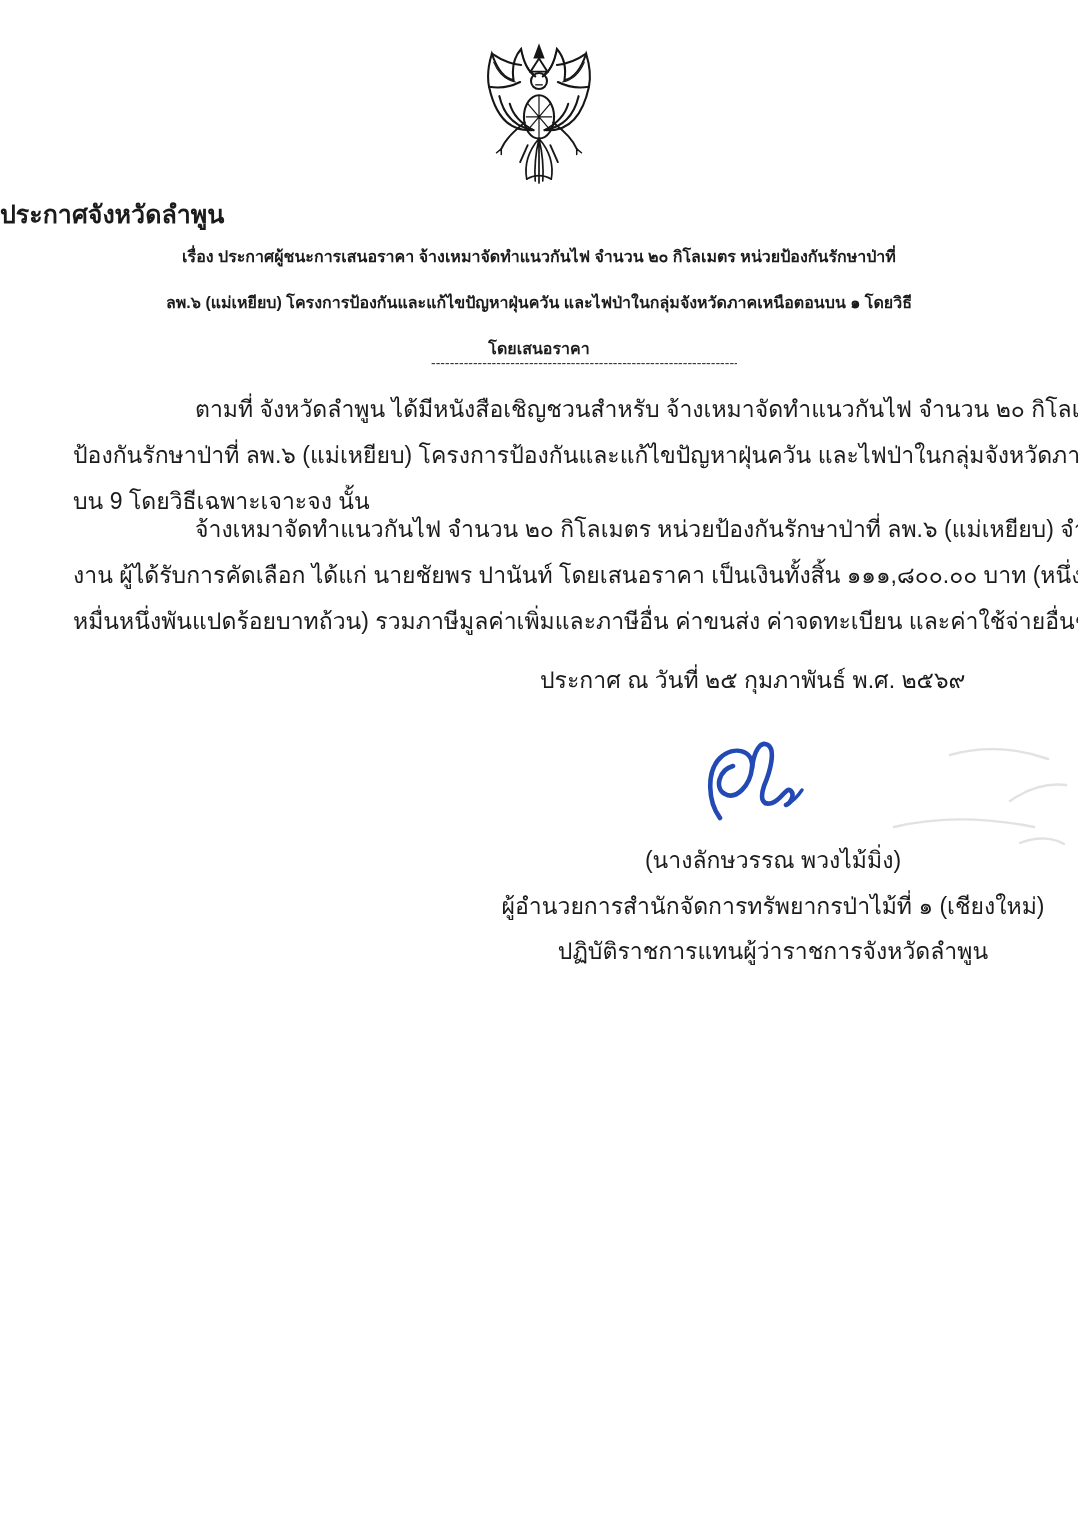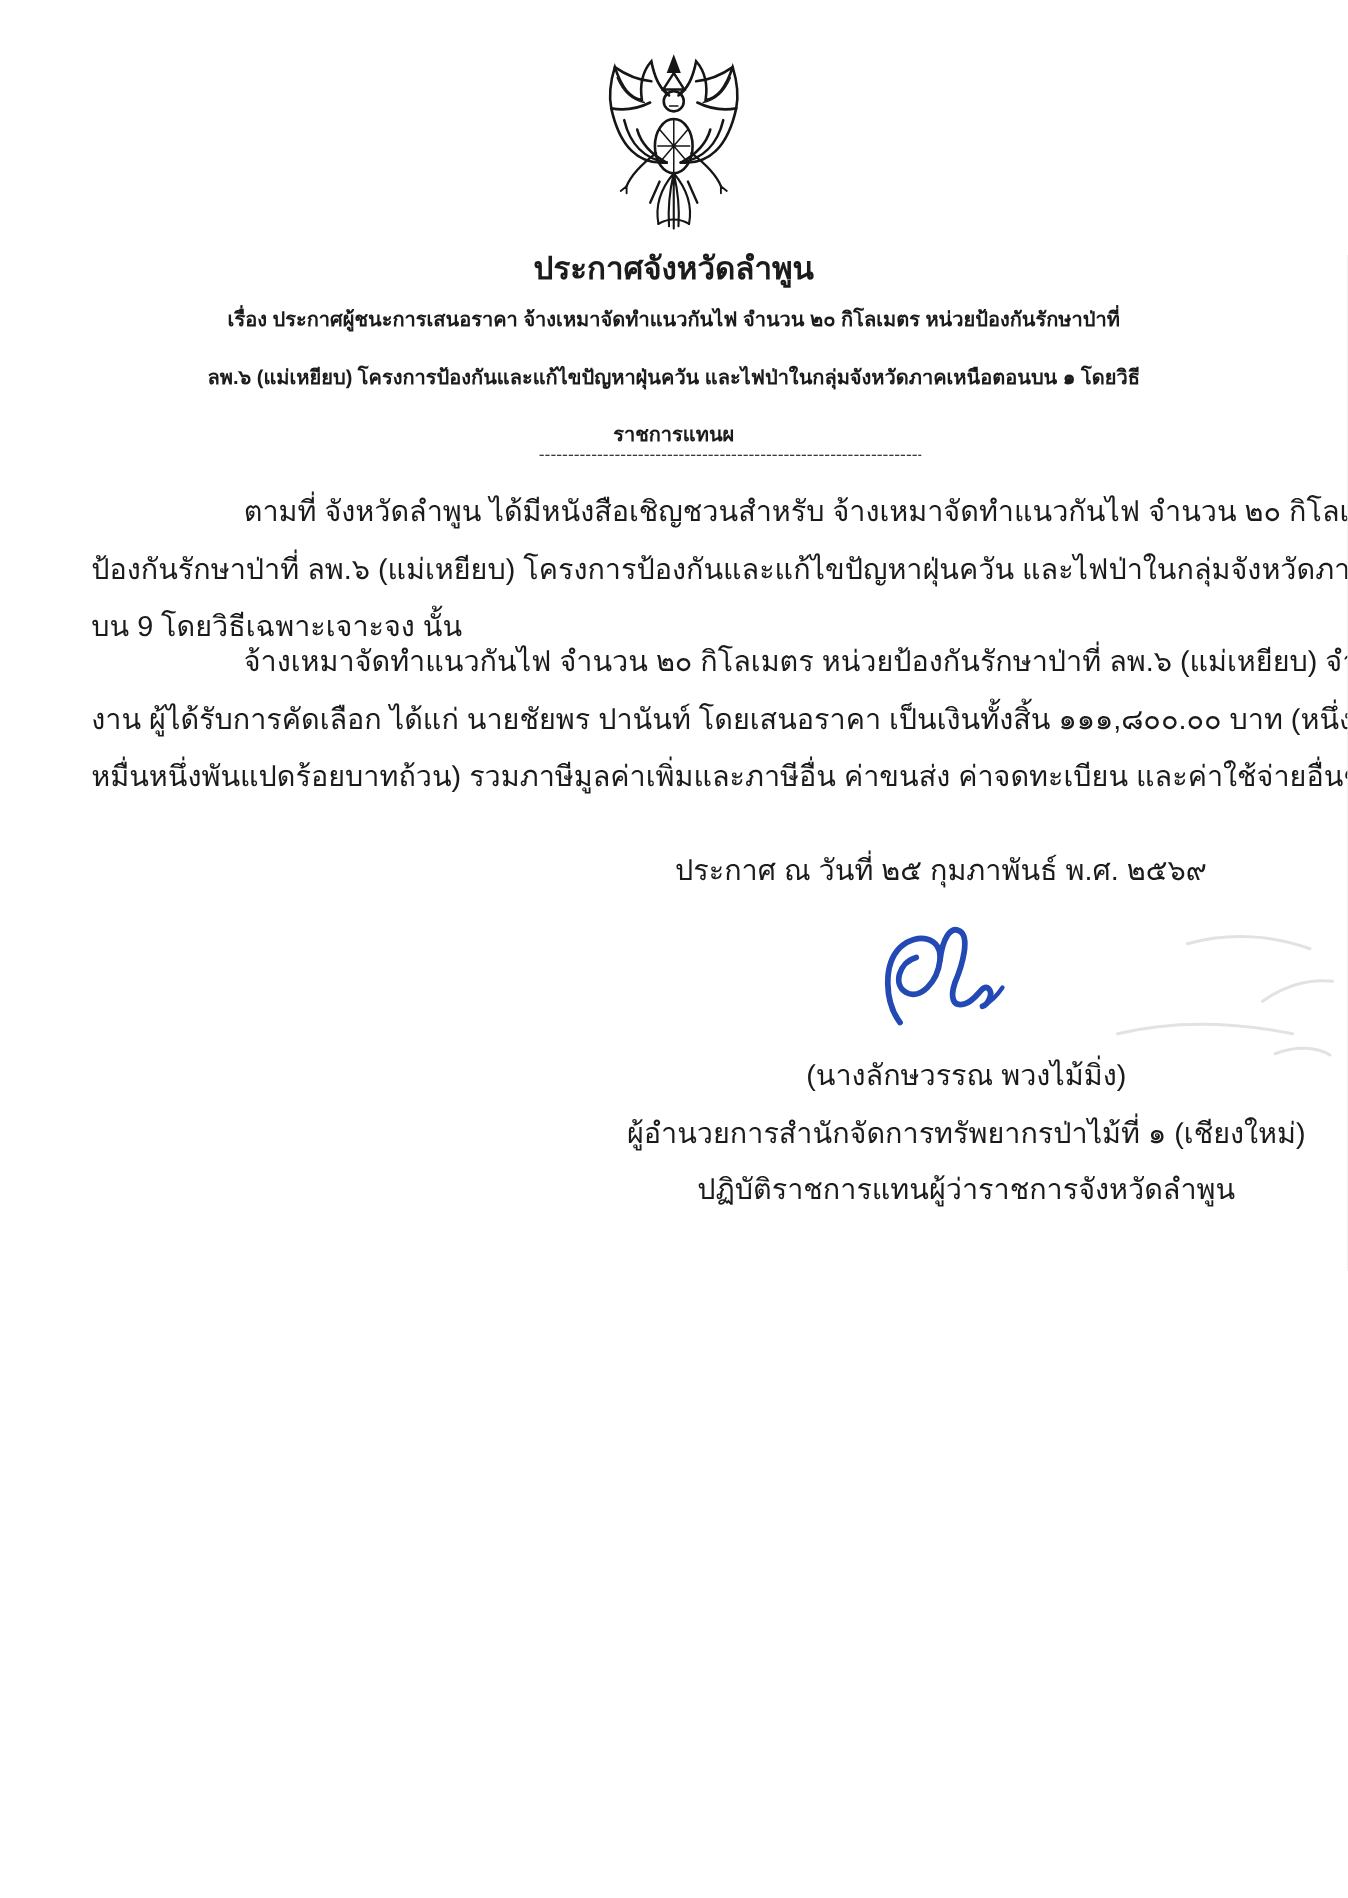--- a/index.html
+++ b/index.html
@@ -12,21 +12,21 @@
     color:#1b1b1b;
     overflow:hidden;
   }
   .emblem{
     position:absolute;top:36px;left:50%;
     transform:translateX(-50%);
     width:132px;height:158px;
   }
   .doc-title{
     position:absolute;top:194px;left:0;width:100%;
-    text-align:center;font-size:25px;font-weight:700;
+    text-align:left;font-size:25px;font-weight:700;
   }
   .subject{
     position:absolute;top:234px;left:40px;right:40px;
     text-align:center;font-weight:700;
     font-size:16px;line-height:46px;
   }
   .sep{
     position:absolute;top:355px;left:431px;
     width:306px;height:18px;overflow:hidden;
     white-space:nowrap;font-size:14px;color:#3a3a3a;
@@ -34,21 +34,21 @@
   }
   .para{
     position:absolute;left:73px;width:938px;
     font-size:23px;line-height:46px;text-align:left;
   }
   .p1{top:386px}
   .p2{top:506px}
   .para .line{white-space:nowrap;}
   .para .first{padding-left:122px;}
   .date-line{
-    position:absolute;top:678px;left:540px;
+    position:absolute;top:662px;left:540px;
     font-size:23px;white-space:nowrap;
   }
   .signature{
     position:absolute;top:736px;left:700px;
     width:118px;height:102px;
   }
   .sign-line{
     position:absolute;left:420px;width:706px;
     text-align:center;font-size:23px;white-space:nowrap;
   }
@@ -98,21 +98,21 @@
 
       <path d="M58,112 L50,130 M82,112 L90,130" stroke="#161616" stroke-width="2" fill="none" stroke-linecap="round"></path>
     </svg>
   </div>
 
   <div class="doc-title">ประกาศจังหวัดลำพูน</div>
 
   <div class="subject">
     <div>เรื่อง ประกาศผู้ชนะการเสนอราคา จ้างเหมาจัดทำแนวกันไฟ จำนวน ๒๐ กิโลเมตร หน่วยป้องกันรักษาป่าที่</div>
     <div>ลพ.๖ (แม่เหยียบ) โครงการป้องกันและแก้ไขปัญหาฝุ่นควัน และไฟป่าในกลุ่มจังหวัดภาคเหนือตอนบน ๑ โดยวิธี</div>
-    <div>ราชการแทนผ</div>
+    <div>โดยเสนอราคา</div>
   </div>
 
   <div class="sep">--------------------------------------------------------------------------------</div>
 
   <div class="para p1">
     <div class="line first">ตามที่ จังหวัดลำพูน ได้มีหนังสือเชิญชวนสำหรับ จ้างเหมาจัดทำแนวกันไฟ จำนวน ๒๐ กิโลเมตร หน่วย</div>
     <div class="line">ป้องกันรักษาป่าที่ ลพ.๖ (แม่เหยียบ) โครงการป้องกันและแก้ไขปัญหาฝุ่นควัน และไฟป่าในกลุ่มจังหวัดภาคเหนือตอน</div>
     <div class="line">บน 9 โดยวิธีเฉพาะเจาะจง  นั้น</div>
   </div>
 

